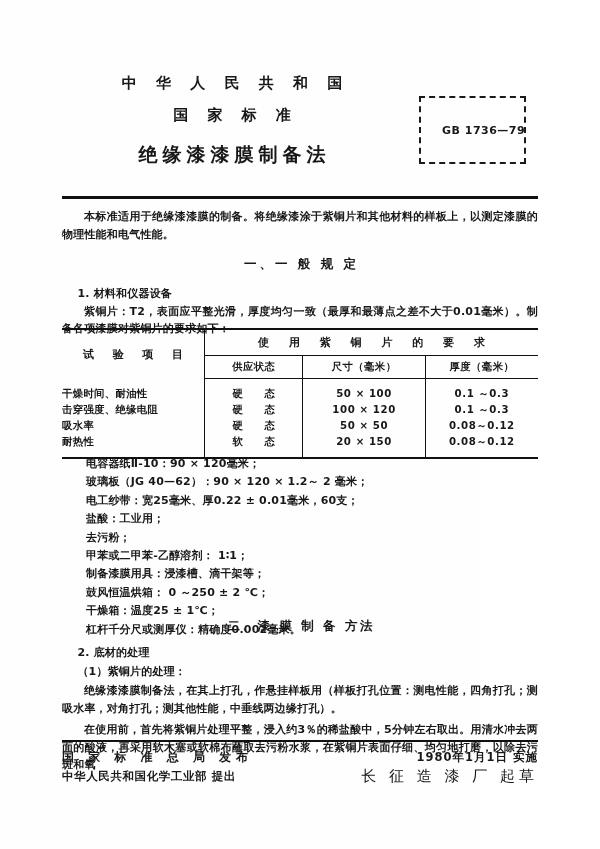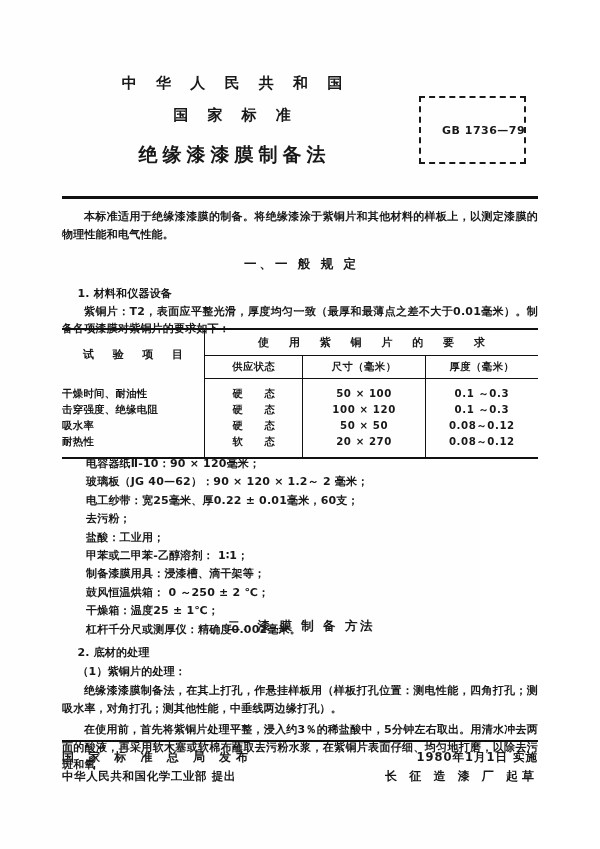--- a/index.html
+++ b/index.html
@@ -270,22 +270,22 @@
     white-space: nowrap;
   }
   .ft-r1 {
     font-size: 11.5px;
     font-weight: bold;
     letter-spacing: 1px;
     line-height: 19px;
     white-space: nowrap;
   }
   .ft-r2 {
-    font-size: 12px;
-    font-weight: bold;
+    font-size: 15px;
+    font-weight: normal;
     letter-spacing: 4px;
     line-height: 19px;
     white-space: nowrap;
   }
 </style>
 </head>
 <body>
 
 <div class="page">
 
@@ -337,33 +337,33 @@
         </tr>
         <tr>
           <td class="cell-item v-line-thick">吸水率</td>
           <td class="cell-state v-line">硬 态</td>
           <td class="cell-num v-line">50 × 50</td>
           <td class="cell-num">0.08～0.12</td>
         </tr>
         <tr class="pad-bot">
           <td class="cell-item v-line-thick tbl-border-bot">耐热性</td>
           <td class="cell-state v-line tbl-border-bot">软 态</td>
-          <td class="cell-num v-line tbl-border-bot">20 × 270</td>
+          <td class="cell-num v-line tbl-border-bot">20 × 150</td>
           <td class="cell-num tbl-border-bot">0.08～0.12</td>
         </tr>
       </tbody>
     </table>
   </div>
 
   <div class="mat-list">
     <p class="mat-line">电容器纸Ⅱ-10：90 × 120毫米；</p>
     <p class="mat-line">玻璃板（JG 40—62）：90 × 120 × 1.2～ 2 毫米；</p>
     <p class="mat-line">电工纱带：宽25毫米、厚0.22 ± 0.01毫米，60支；</p>
+    <p class="mat-line">盐酸：工业用；</p>
     <p class="mat-line">去污粉；</p>
-    <p class="mat-line">盐酸：工业用；</p>
     <p class="mat-line">甲苯或二甲苯-乙醇溶剂： 1∶1；</p>
     <p class="mat-line">制备漆膜用具：浸漆槽、滴干架等；</p>
     <p class="mat-line">鼓风恒温烘箱： 0 ～250 ± 2 ℃；</p>
     <p class="mat-line">干燥箱：温度25 ± 1℃；</p>
     <p class="mat-line">杠杆千分尺或测厚仪：精确度0.002毫米。</p>
   </div>
 
   <div class="sec2">
     <p class="sec-head">二、漆 膜 制 备 方法</p>
     <p class="numbered">2. 底材的处理</p>

